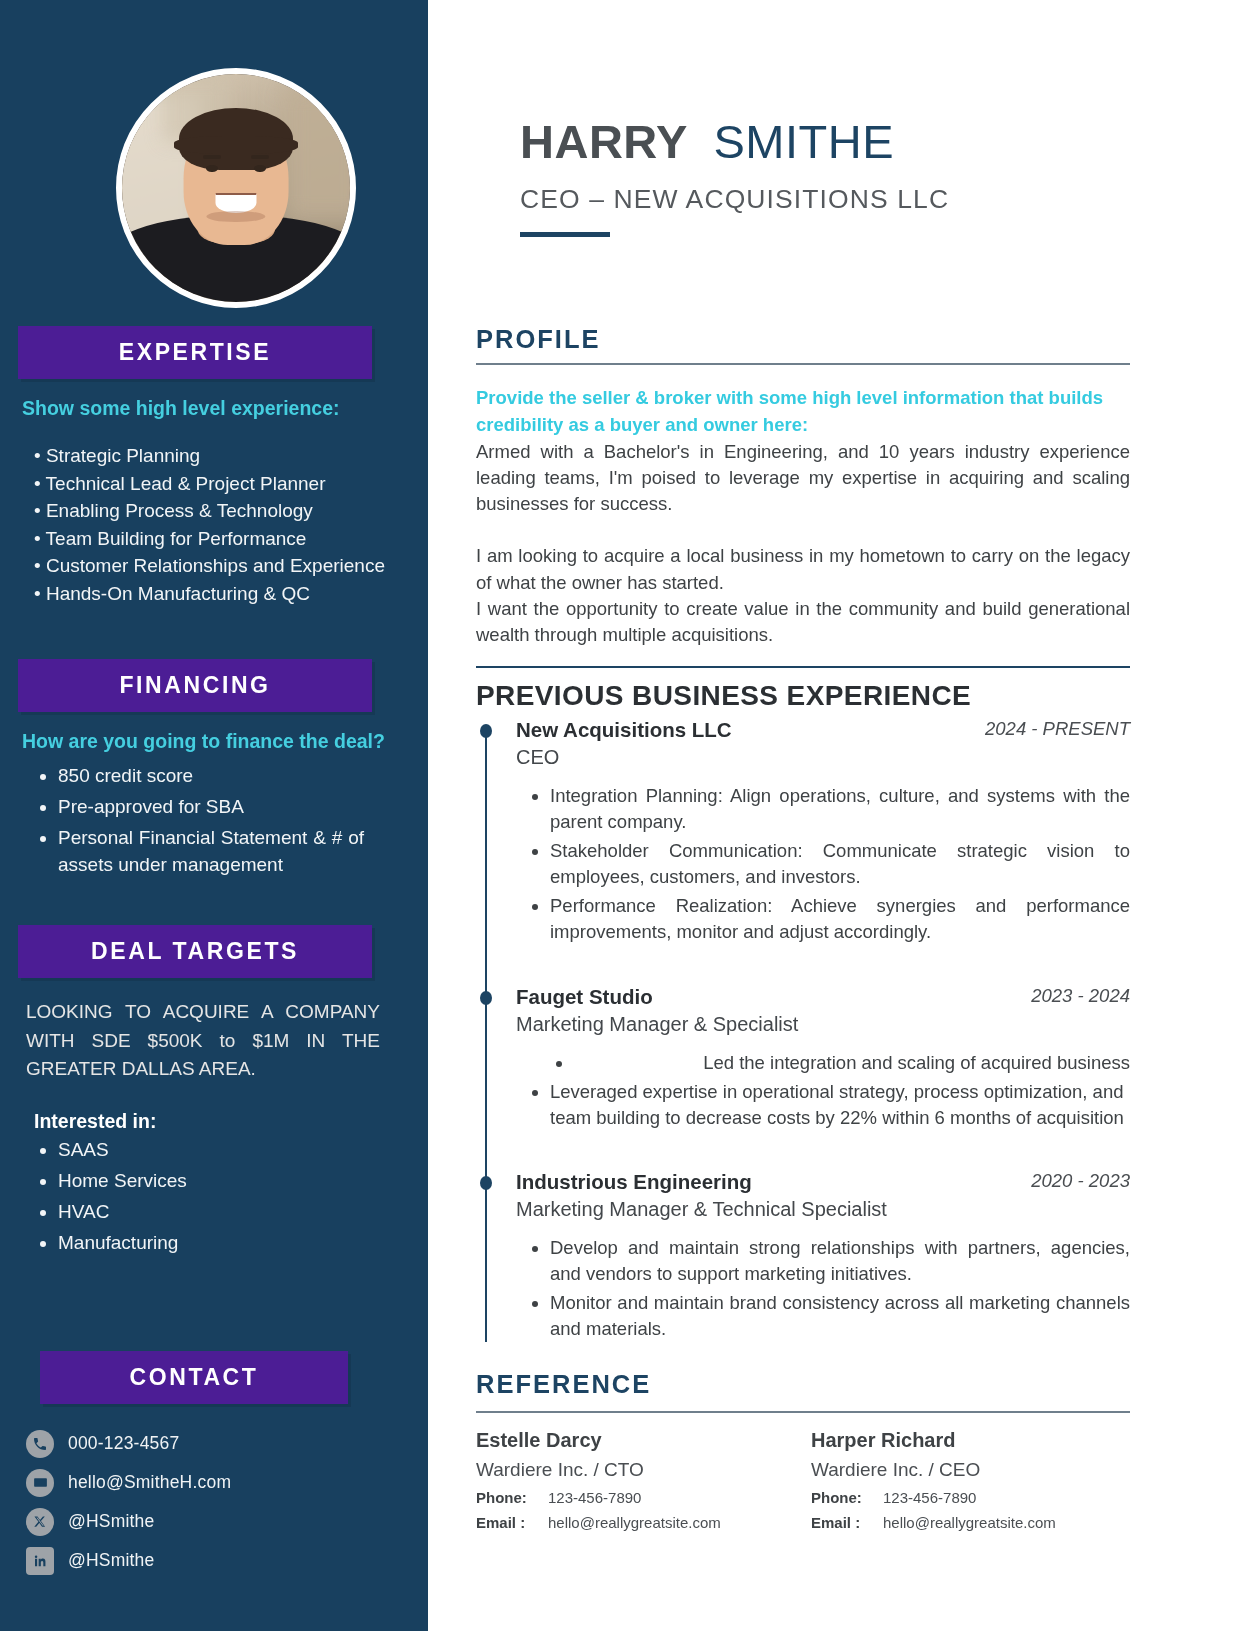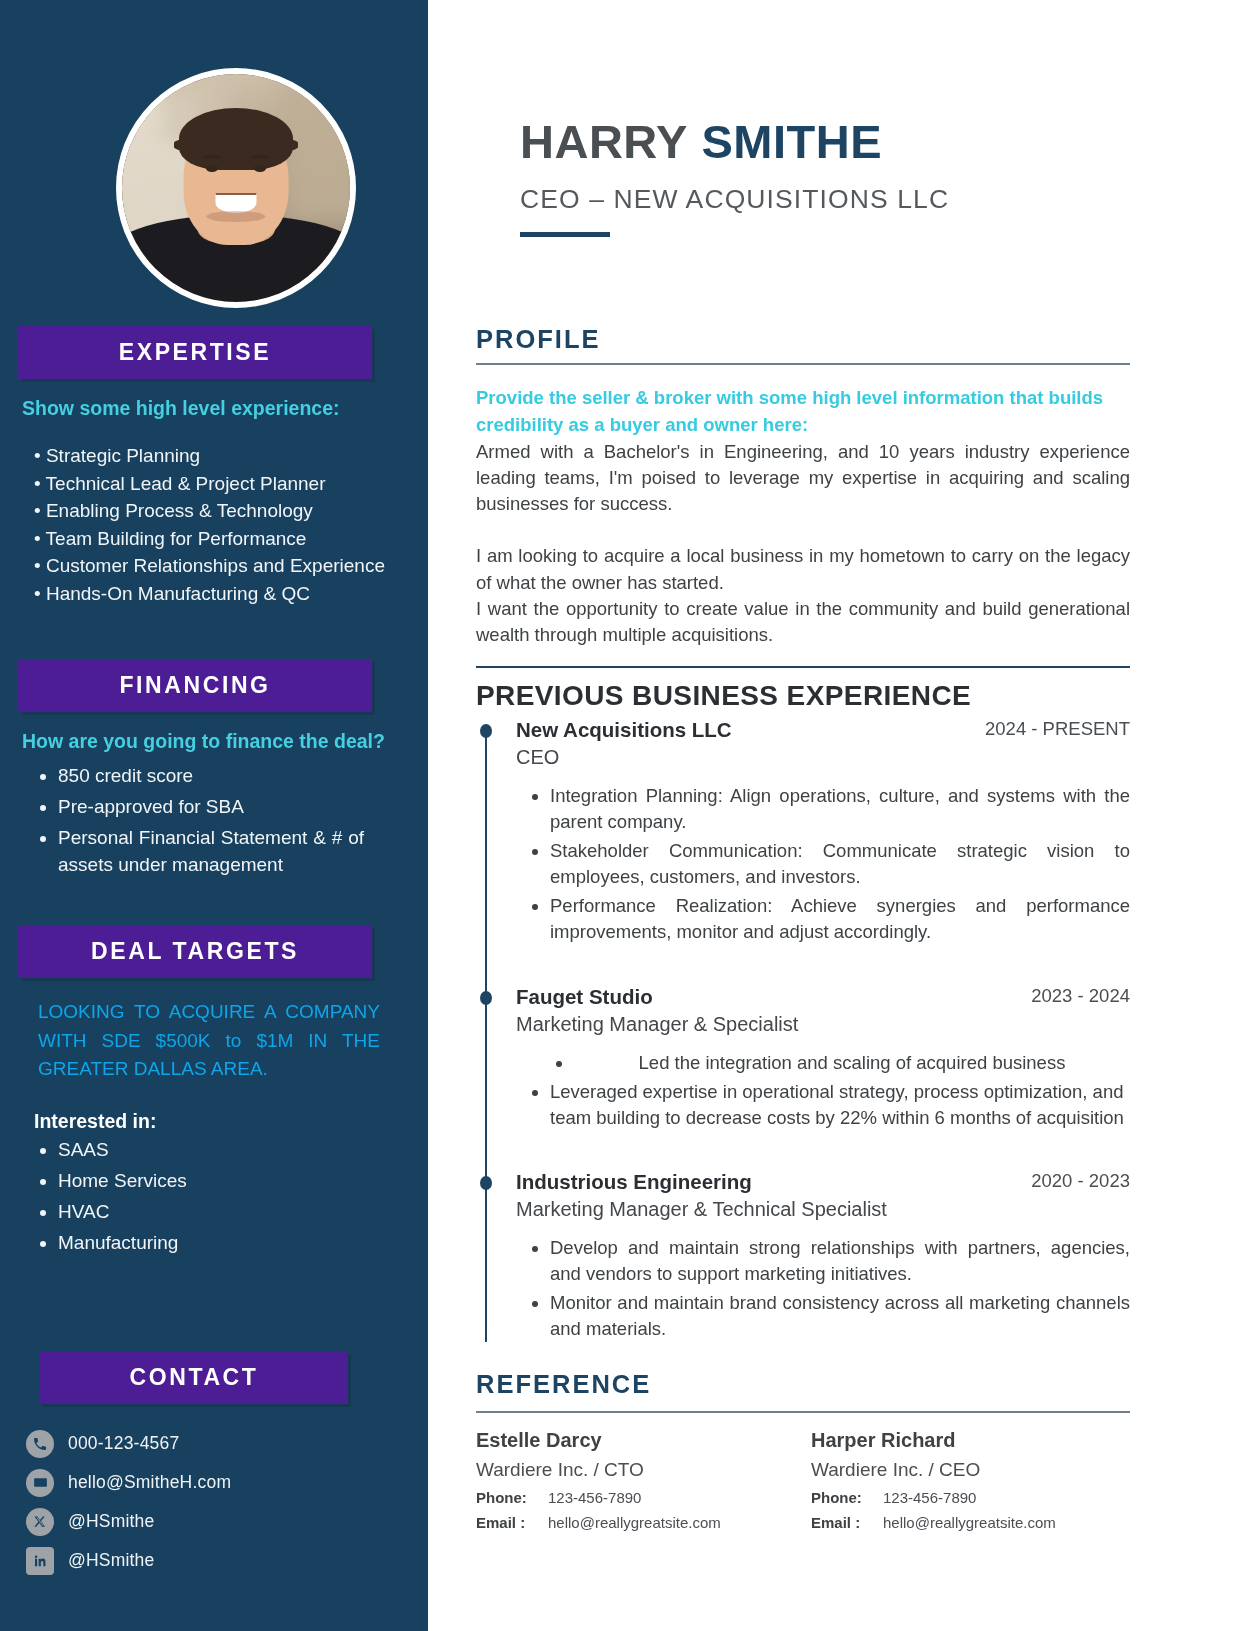--- a/index.html
+++ b/index.html
@@ -120,23 +120,23 @@
   ul.sb-bullets {
     margin: 10px 0 0 40px;
     font-size: 19px;
     line-height: 1.42;
     color: #f2f5f7;
   }
   ul.sb-bullets li { margin-top: 4px; }
   .sb-para {
     font-size: 19px;
     line-height: 1.5;
-    color: #0ea5e9;
+    color: #e5e5e5;
     text-align: justify;
-    margin: 20px 0 0 20px;
+    margin: 20px 0 0 8px;
     padding-right: 30px;
   }
   .sb-strong {
     font-weight: 700;
     font-size: 19.5px;
     color: #ffffff;
     margin: 26px 0 0 16px;
   }
   .contact-list { margin: 26px 0 0 26px; }
   .contact-row {
@@ -160,21 +160,21 @@
     padding: 0 130px 0 40px;
     position: relative;
   }
   .name-block { margin-top: 118px; margin-left: 52px; }
   .name {
     font-size: 47px;
     letter-spacing: .5px;
     line-height: 1.02;
   }
   .name .first { font-weight: 700; color: #4a4f53; }
-  .name .last { font-weight: 700; color: #1d4463; }
+  .name .last { font-weight: 400; color: #1d4463; margin-left: 12px; }
   .job-title {
     margin-top: 18px;
     font-size: 26.5px;
     color: #55595d;
     letter-spacing: 1.1px;
     font-weight: 400;
   }
   .title-rule {
     margin-top: 17px;
     width: 90px; height: 5px;
@@ -236,21 +236,21 @@
   }
   .job-head {
     display: flex;
     justify-content: space-between;
     align-items: flex-start;
   }
   .job-company {
     font-size: 20.5px; font-weight: 700; color: #2b2f33;
   }
   .job-dates {
-    font-size: 18.5px; color: #4a4e52; white-space: nowrap;
+    font-size: 18.5px; color: #4a4e52; white-space: nowrap; font-style: italic;
   }
   .job-role {
     font-size: 20px; color: #43474b; margin-top: 4px;
   }
   ul.job-points {
     margin: 14px 0 0 34px;
     font-size: 18.5px;
     color: #3e4245;
     line-height: 1.4;
     text-align: justify;
@@ -423,21 +423,21 @@
         </div>
 
         <div class="job" style="margin-top:40px;">
           <span class="job-dot"></span>
           <div class="job-head">
             <span class="job-company">Fauget Studio</span>
             <span class="job-dates">2023 -  2024</span>
           </div>
           <div class="job-role">Marketing Manager &amp; Specialist</div>
           <ul class="job-points">
-            <li style="text-align:center;margin-left:24px;">Led the integration and scaling of acquired business</li>
+            <li style="text-align:right;margin-left:24px;">Led the integration and scaling of acquired business</li>
             <li style="text-align:left;">Leveraged expertise in operational strategy, process optimization, and team building to decrease costs by 22% within 6 months of acquisition</li>
           </ul>
         </div>
 
         <div class="job" style="margin-top:40px;">
           <span class="job-dot"></span>
           <div class="job-head">
             <span class="job-company">Industrious Engineering</span>
             <span class="job-dates">2020 - 2023</span>
           </div>

